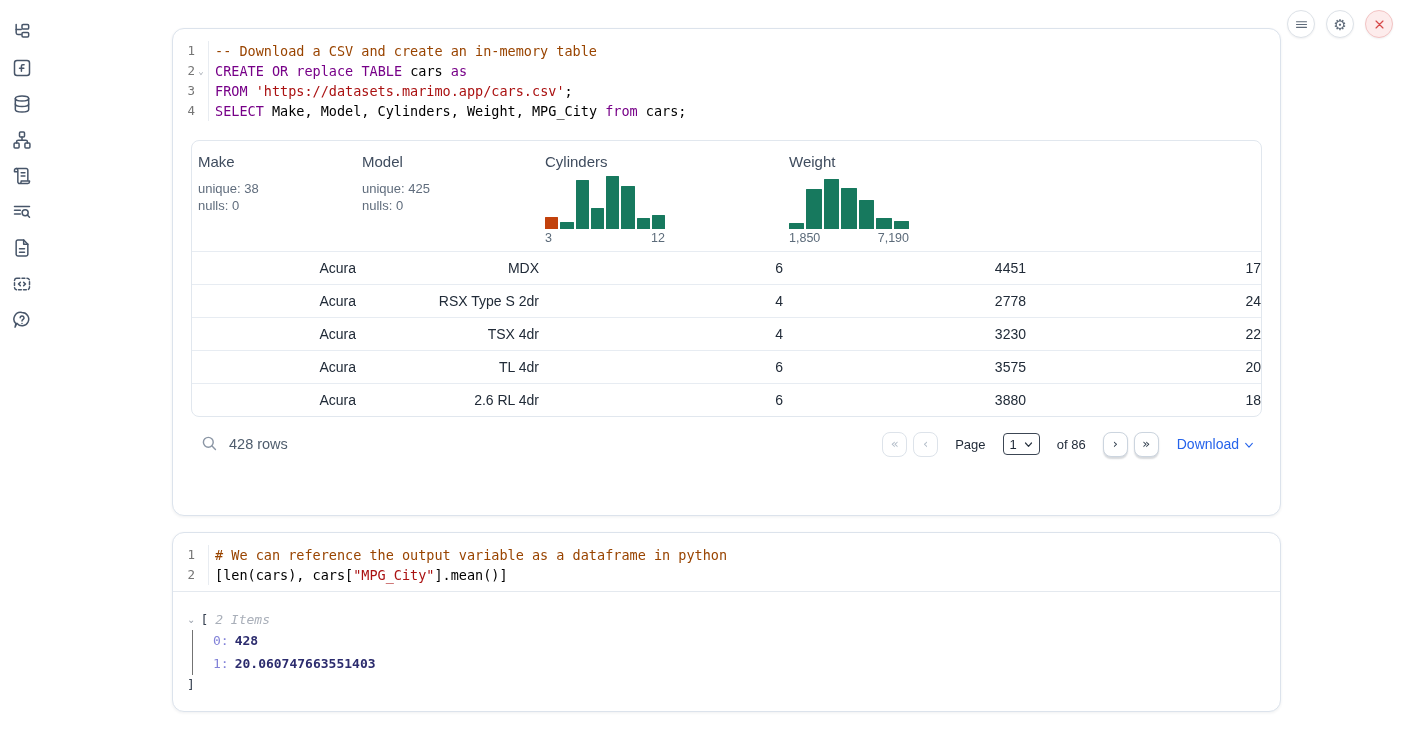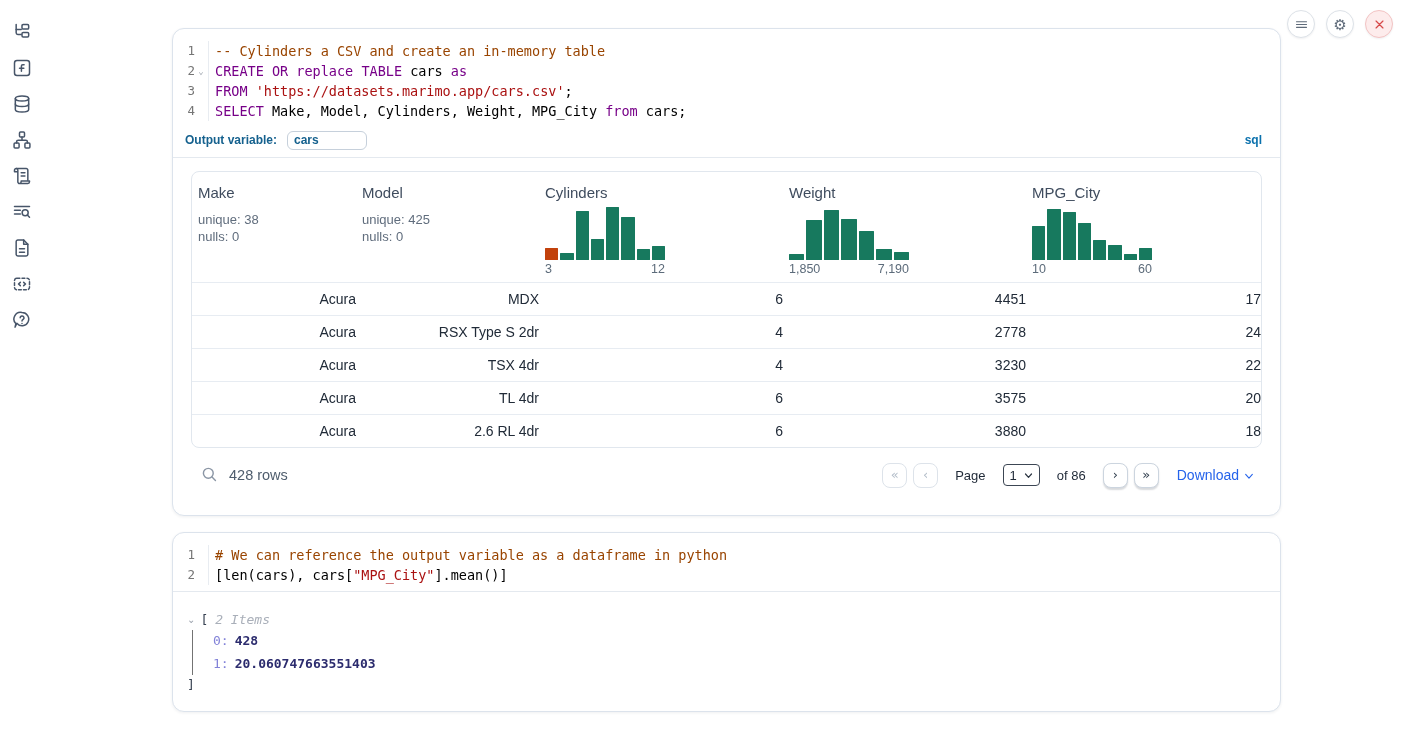--- a/index.html
+++ b/index.html
@@ -174,30 +174,25 @@
   <button class="circle-btn">⚙</button>
   <button class="circle-btn close">
     <svg viewBox="0 0 24 24" fill="none" stroke="currentColor" stroke-width="2" stroke-linecap="round">
       <path d="M6.5 6.5l11 11M17.5 6.5l-11 11"></path>
       </svg>
   </button>
 </div>
 
 <section class="cell" id="cell-sql">
   <div class="code-block" id="sql-code">
-      <div class="code-line"><span class="gutter">1</span><span class="fold"></span><span class="code-text"><span class="tok-cmt">-- Cylinders a CSV and create an in-memory table</span></span></div>
+      <div class="code-line"><span class="gutter">1</span><span class="fold"></span><span class="code-text"><span class="tok-cmt">-- Download a CSV and create an in-memory table</span></span></div>
       <div class="code-line"><span class="gutter">2</span><span class="fold">⌄</span><span class="code-text"><span class="tok-kw">CREATE</span><span class="tok-pl"> </span><span class="tok-kw">OR</span><span class="tok-pl"> </span><span class="tok-kw">replace</span><span class="tok-pl"> </span><span class="tok-kw">TABLE</span><span class="tok-pl"> cars </span><span class="tok-kw">as</span></span></div>
       <div class="code-line"><span class="gutter">3</span><span class="fold"></span><span class="code-text"><span class="tok-kw">FROM</span><span class="tok-pl"> </span><span class="tok-str">'https://datasets.marimo.app/cars.csv'</span><span class="tok-pl">;</span></span></div>
       <div class="code-line"><span class="gutter">4</span><span class="fold"></span><span class="code-text"><span class="tok-kw">SELECT</span><span class="tok-pl"> Make, Model, Cylinders, Weight, MPG_City </span><span class="tok-kw">from</span><span class="tok-pl"> cars;</span></span></div>
     </div>
-  <div class="outvar-row">
-    <span class="outvar-label">Output variable:</span>
-    <input class="outvar-input" value="cars" style="">
-    <span class="lang-badge">sql</span>
-  </div>
 
   <div class="table-card">
     <div class="thead" id="table-head">
         <div class="th">
           <div class="col-name">Make</div>
           <div class="col-meta">
             <div>unique: 38</div>
             <div>nulls: 0</div>
           </div>
         </div>
@@ -235,39 +230,20 @@
               <div class="hist-bar" style="height: 40px; background: rgb(23, 121, 94);"></div>
               <div class="hist-bar" style="height: 50px; background: rgb(23, 121, 94);"></div>
               <div class="hist-bar" style="height: 41px; background: rgb(23, 121, 94);"></div>
               <div class="hist-bar" style="height: 29px; background: rgb(23, 121, 94);"></div>
               <div class="hist-bar" style="height: 11px; background: rgb(23, 121, 94);"></div>
               <div class="hist-bar" style="height: 8px; background: rgb(23, 121, 94);"></div>
             </div>
             <div class="hist-axis">
               <span>1,850</span>
               <span>7,190</span>
-            </div>
-          </div>
-        </div>
-        <div class="th">
-          <div class="col-name">MPG_City</div>
-          <div class="hist">
-            <div class="hist-bars">
-              <div class="hist-bar" style="height: 34px; background: rgb(23, 121, 94);"></div>
-              <div class="hist-bar" style="height: 51px; background: rgb(23, 121, 94);"></div>
-              <div class="hist-bar" style="height: 48px; background: rgb(23, 121, 94);"></div>
-              <div class="hist-bar" style="height: 37px; background: rgb(23, 121, 94);"></div>
-              <div class="hist-bar" style="height: 20px; background: rgb(23, 121, 94);"></div>
-              <div class="hist-bar" style="height: 15px; background: rgb(23, 121, 94);"></div>
-              <div class="hist-bar" style="height: 6px; background: rgb(23, 121, 94);"></div>
-              <div class="hist-bar" style="height: 12px; background: rgb(23, 121, 94);"></div>
-            </div>
-            <div class="hist-axis">
-              <span>10</span>
-              <span>60</span>
             </div>
           </div>
         </div>
       </div>
     <div id="table-body">
         <div class="trow">
           <div>Acura</div>
           <div>MDX</div>
           <div>6</div>
           <div>4451</div>

